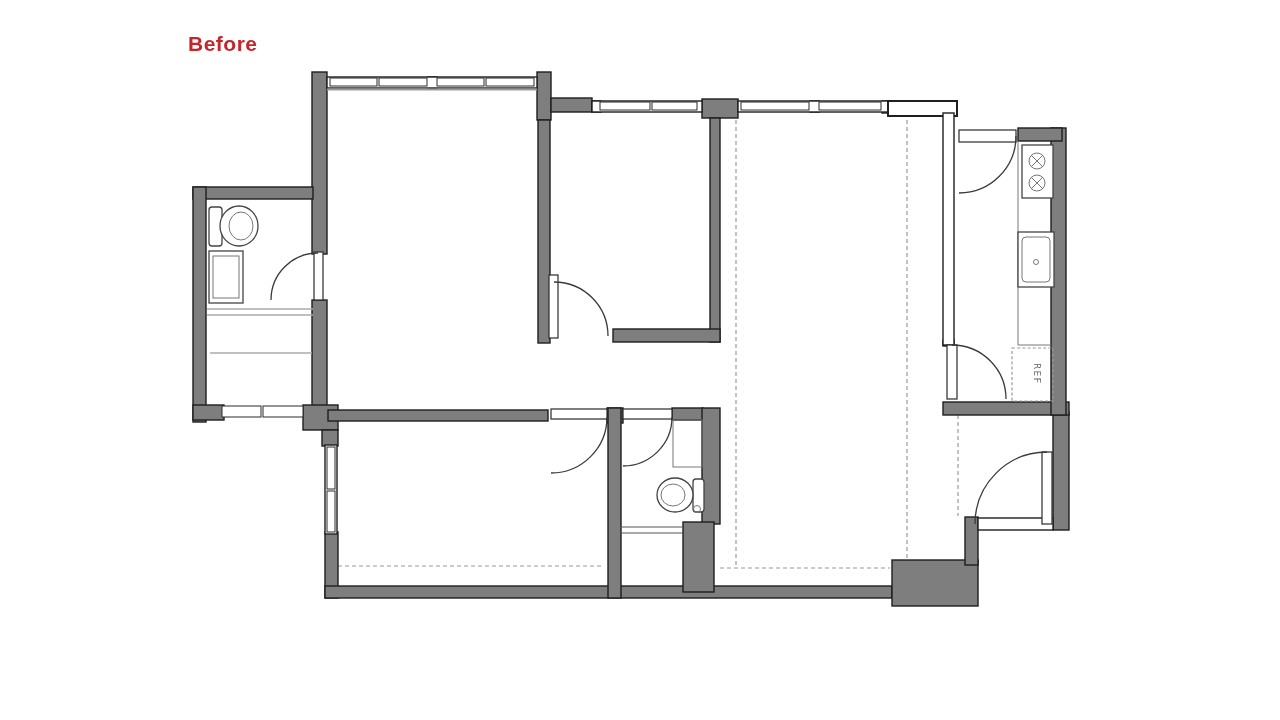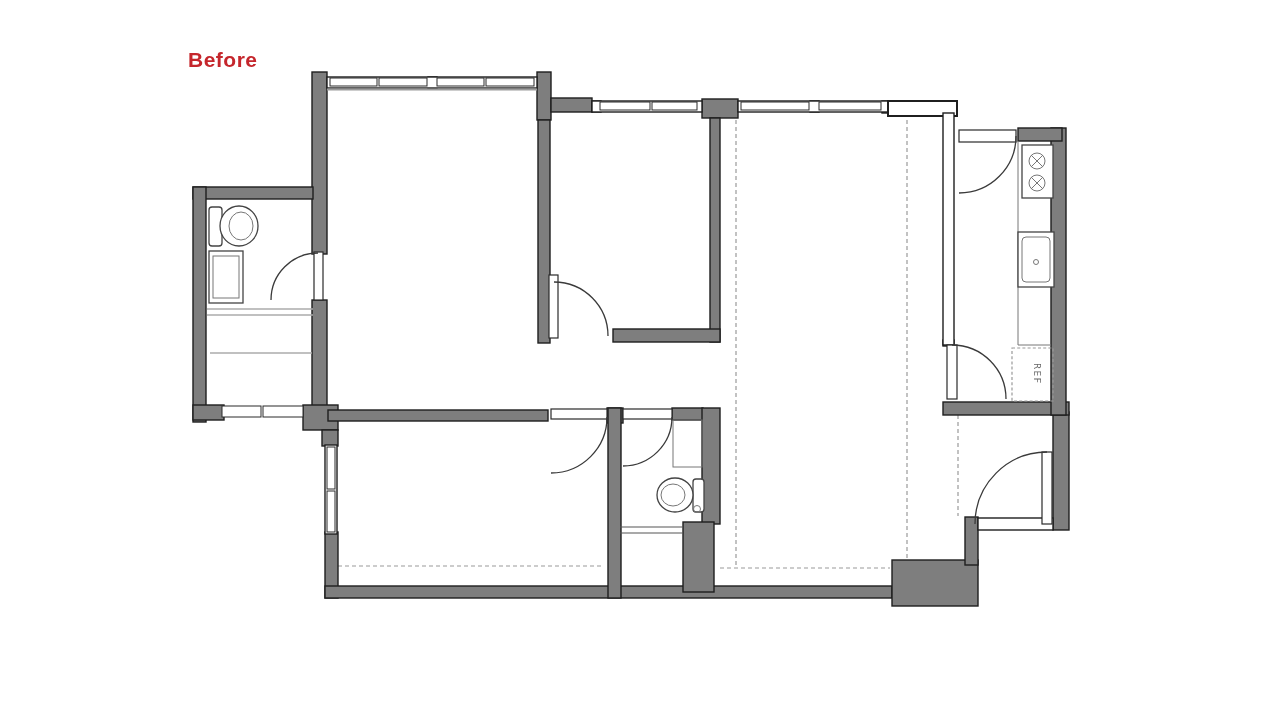--- a/index.html
+++ b/index.html
@@ -17,21 +17,21 @@
   .arc{fill:none;stroke:#3a3a3a;stroke-width:1.3;}
   .leaf{fill:#fff;stroke:#2a2a2a;stroke-width:1.2;}
   .fix{fill:#fff;stroke:#444;stroke-width:1.3;}
   .fixthin{fill:none;stroke:#777;stroke-width:1;}
   .dash{stroke:var(--line-gray);stroke-width:1.2;stroke-dasharray:4 3;fill:none;}
   .gline{stroke:#ababab;stroke-width:1.6;fill:none;}
   .dline{stroke:#555;stroke-width:1.2;fill:none;}
   .sill{stroke:#9b9b9b;stroke-width:2;fill:none;}
   .ref-rect{fill:none;stroke:#999;stroke-width:1.2;stroke-dasharray:3 2.2;}
   .ref-text{font-family:"DejaVu Sans Mono",monospace;font-size:9.5px;fill:#666;letter-spacing:1.5px;}
-  .before-label{position:absolute;left:188px;top:48px;font-weight:bold;font-size:21px;
+  .before-label{position:absolute;left:188px;top:32px;font-weight:bold;font-size:21px;
     color:var(--accent-red);letter-spacing:0.5px;}
 </style>
 </head>
 <body>
 
 <div id="stage">
   <div class="before-label">Before</div>
 
   <svg id="plan-svg" width="1280" height="720" viewBox="0 0 1280 720">
 

